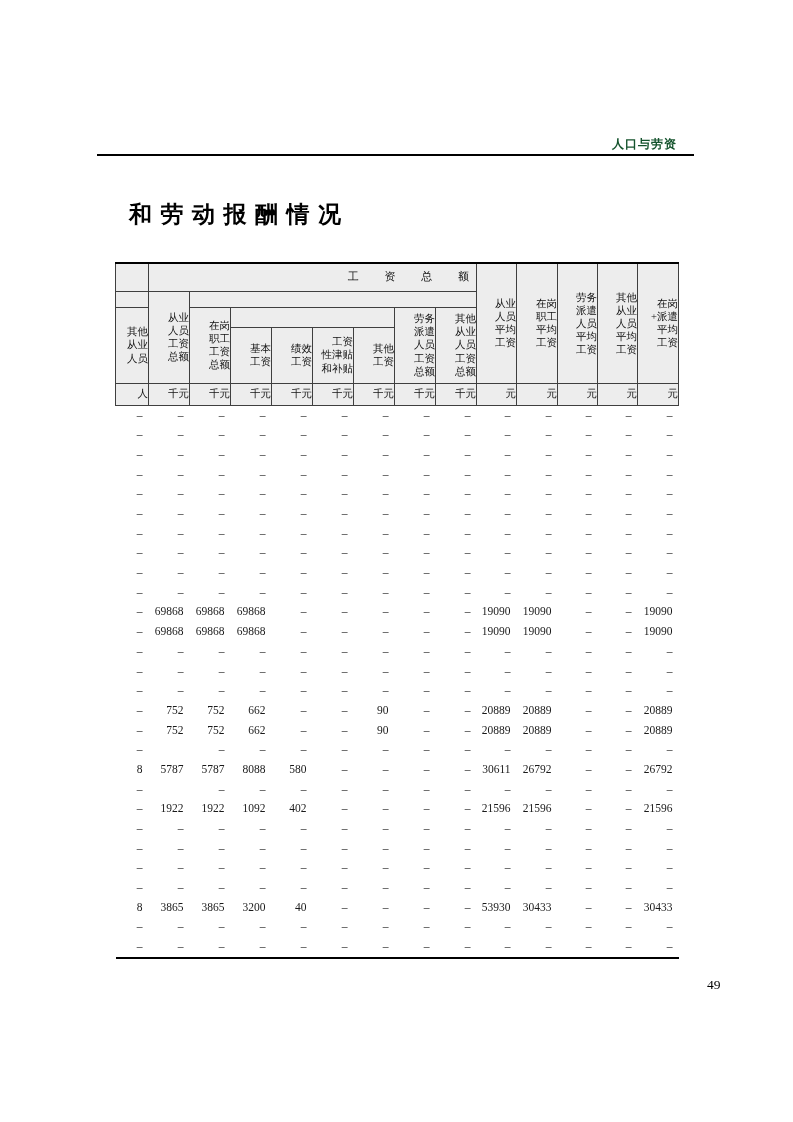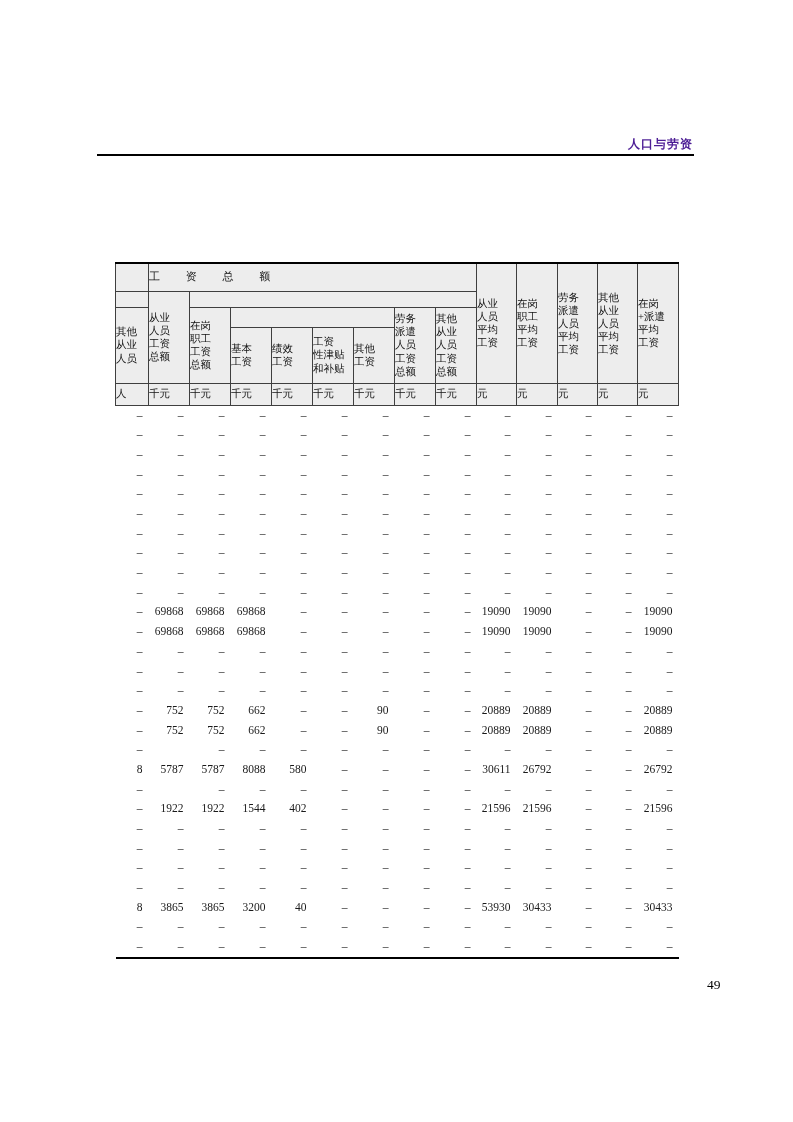--- a/index.html
+++ b/index.html
@@ -1,48 +1,49 @@
 <!DOCTYPE html>
 <html><head>
 <meta charset="utf-8">
 <style>
   html,body{margin:0;padding:0;background:#fff;}
   .page{position:relative;width:793px;height:1122px;background:#ffffff;overflow:hidden;
         font-family:"Liberation Serif","DejaVu Serif",serif;color:#1a1a1a;}
 
-  .header-label{position:absolute;top:136px;right:100px;font-size:12px;font-weight:bold;
-        letter-spacing:1px;font-family:"Liberation Sans","DejaVu Sans",sans-serif;color:#4c1d95;margin-left:44px;}
+  .header-label{position:absolute;top:136px;right:116px;font-size:12px;font-weight:bold;
+        letter-spacing:1px;font-family:"Liberation Sans","DejaVu Sans",sans-serif;color:#14532d;margin-left:44px;}
   .header-rule{position:absolute;top:154px;left:97px;width:597px;height:2px;background:#000;}
 
   .page-title{position:absolute;top:199px;left:129px;margin:0;font-size:23px;font-weight:600;
         letter-spacing:8.5px;color:#000;white-space:nowrap;}
 
   table.stat{position:absolute;left:115px;top:262px;width:563px;border-collapse:collapse;
         table-layout:fixed;border-top:2.5px solid #000;border-bottom:2px solid #000;}
 
   .hc{border:1px solid #3f3f3f;background:#ededed;
-      font-size:10.5px;line-height:1.24;text-align:left;vertical-align:middle;
+      font-size:10.5px;line-height:1.24;text-align:right;vertical-align:middle;
       white-space:pre-line;color:#111;padding:1px 0;overflow:hidden;}
   .group{letter-spacing:7px;word-spacing:9px;font-size:11px;}
   tr.r1{height:28px;} tr.r2{height:16px;} tr.r3{height:20px;} tr.r4{height:56px;} tr.units{height:22px;}
 
   tbody td{border:none;background:#fff;font-size:11.5px;line-height:1;
       text-align:right;padding:0 6px 0 0;height:19.7px;vertical-align:middle;
       color:#1a1a1a;overflow:hidden;}
 
   .page-number{position:absolute;top:977px;left:663px;font-size:13.5px;color:#000;margin-left:44px;}
 </style>
 </head>
 <body>
 
 <div class="page">
 
   <div class="header-label">人口与劳资</div>
   <div class="header-rule"></div>
 
+  <h1 class="page-title">和劳动报酬情况</h1>
 
   <table class="stat">
     <colgroup>
       <col style="width:33px">
         <col style="width:41px">
         <col style="width:41px">
         <col style="width:41px">
       <col style="width:41px">
         <col style="width:41px">
         <col style="width:41px">
@@ -455,21 +456,21 @@
           <td>–</td>
           <td>–</td>
           <td>–</td>
           <td>–</td>
           <td>–</td>
         </tr>
         <tr>
           <td>–</td>
           <td>1922</td>
           <td>1922</td>
-          <td>1544</td>
+          <td>1092</td>
           <td>402</td>
           <td>–</td>
           <td>–</td>
           <td>–</td>
           <td>–</td>
           <td>21596</td>
           <td>21596</td>
           <td>–</td>
           <td>–</td>
           <td>21596</td>

